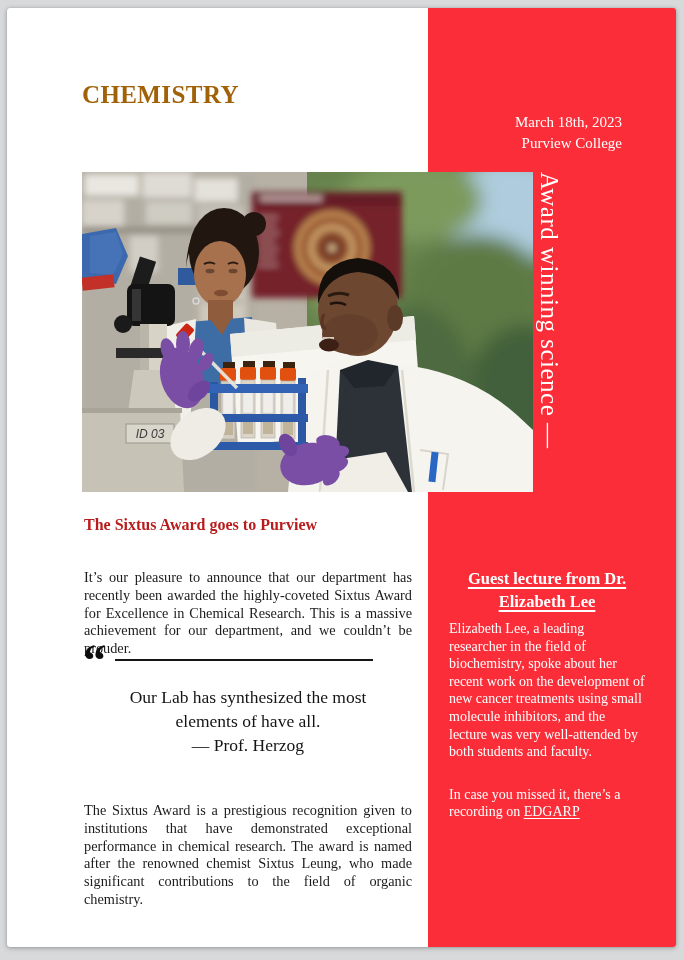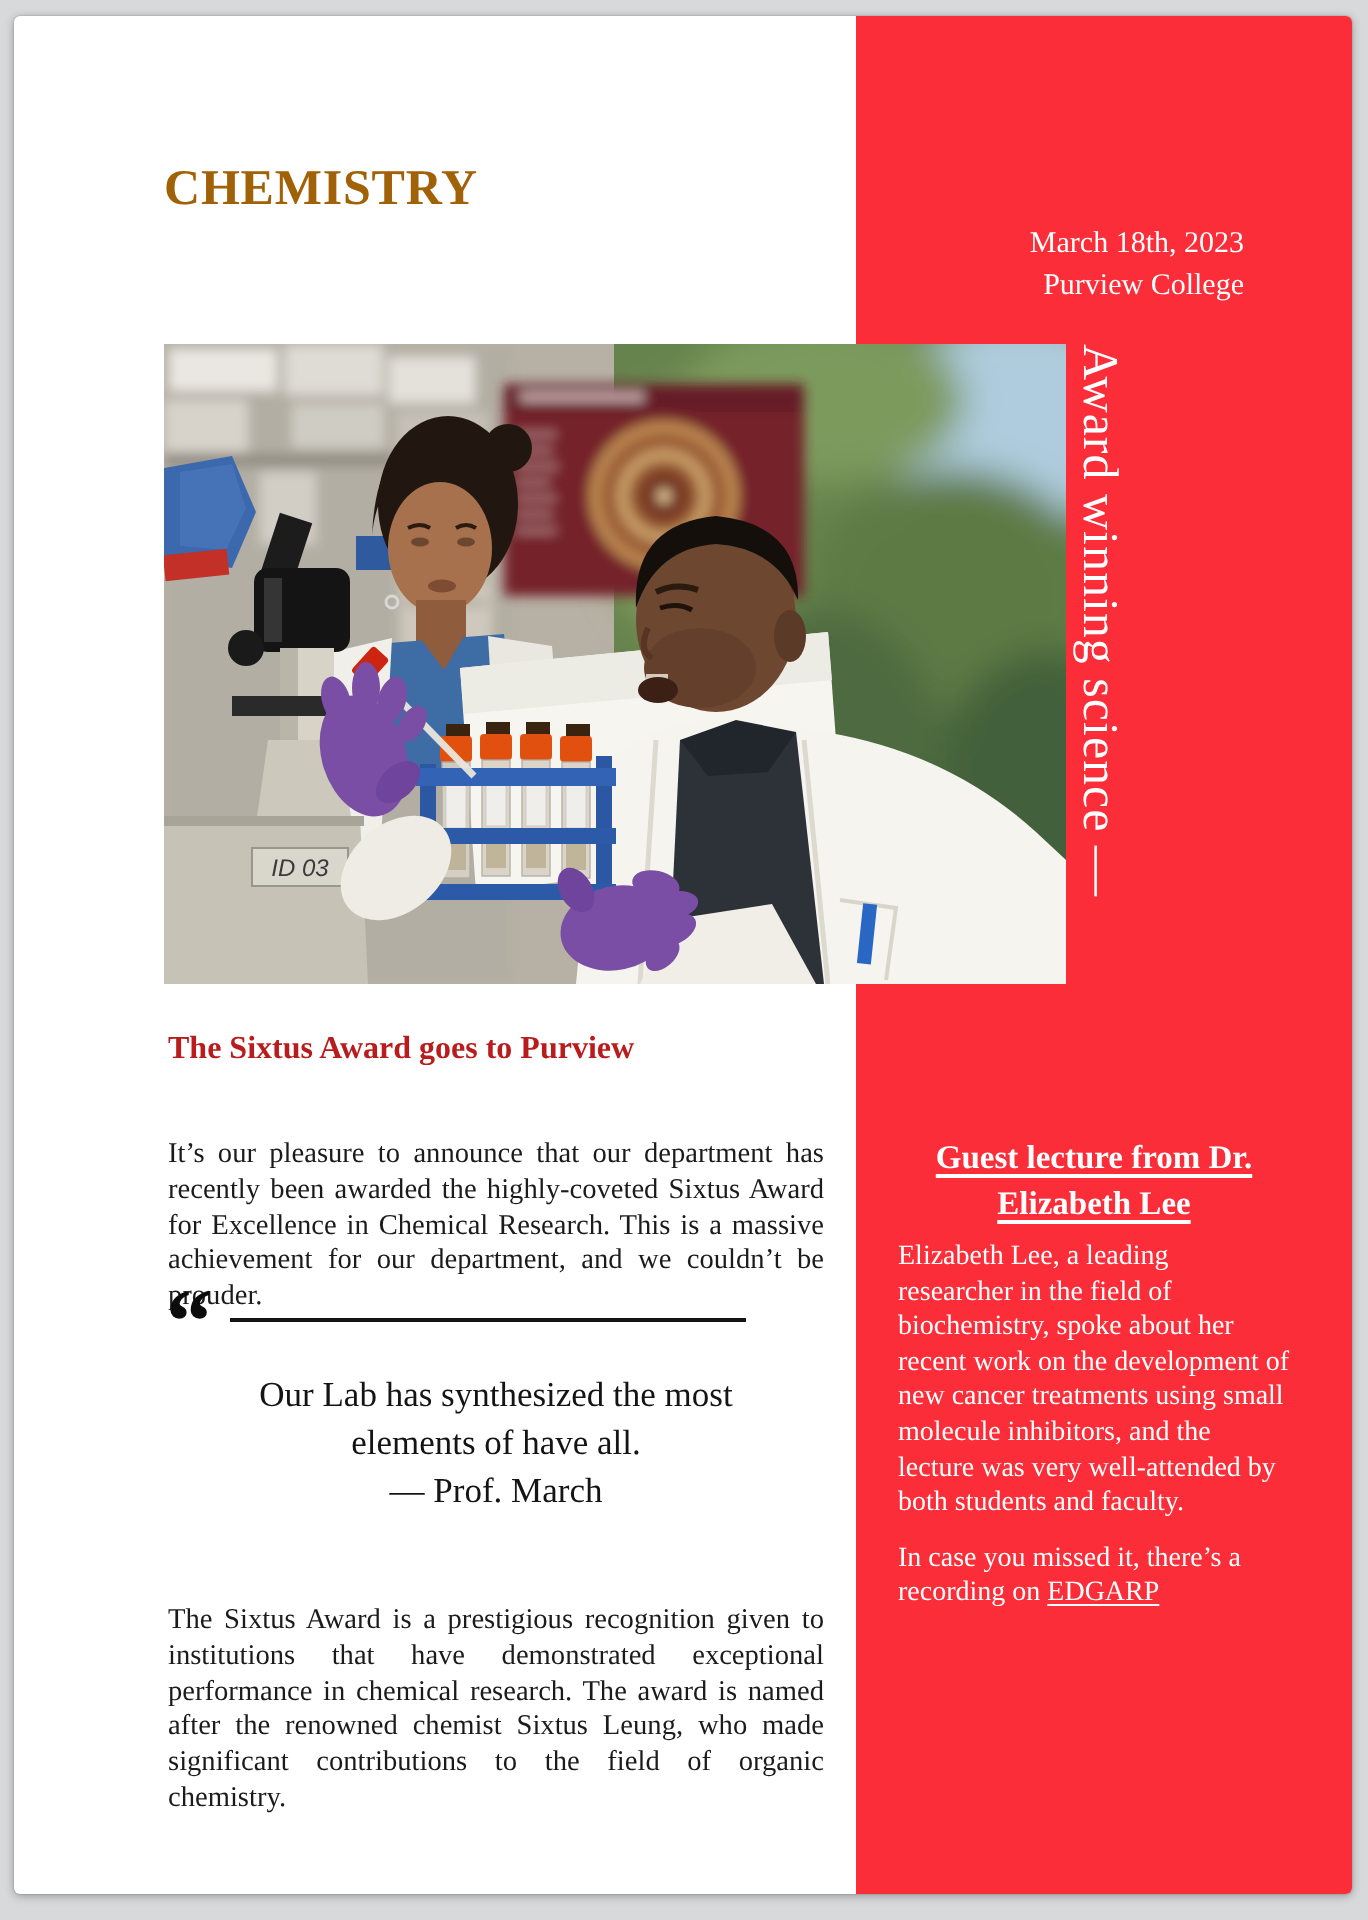--- a/index.html
+++ b/index.html
@@ -87,21 +87,21 @@
   .sidebar-heading{
     font-size:16.5px;line-height:23px;font-weight:700;
     text-decoration:underline;text-underline-offset:3px;
     text-decoration-thickness:1.5px;
     margin-bottom:7px;cursor:pointer;text-align:center;
   }
   .sidebar-para{
     font-size:14px;line-height:17.6px;
   }
   .sidebar-note{
-    margin-top:10px;font-size:14px;line-height:17.6px;
+    margin-top:25px;font-size:14px;line-height:17.6px;
   }
   .sidebar-link{
     color:#fff;text-decoration:underline;text-underline-offset:2px;cursor:pointer;
   }
 </style>
 </head>
 <body>
 
 <div class="page">
 
@@ -308,21 +308,21 @@
   <h2 class="article-heading">The Sixtus Award goes to Purview</h2>
 
   <p class="para para-1">It’s our pleasure to announce that our department has recently been awarded the highly-coveted Sixtus Award for Excellence in Chemical Research. This is a massive achievement for our department, and we couldn’t be prouder.</p>
 
   <div class="quote-block">
     <div class="quote-head">
       <span class="quote-mark">“</span>
       <span class="quote-rule"></span>
     </div>
     <div class="quote-text">Our Lab has synthesized the most elements of have all.</div>
-    <div class="quote-attribution">— Prof. March</div>
+    <div class="quote-attribution">— Prof. Herzog</div>
   </div>
 
   <p class="para para-2">The Sixtus Award is a prestigious recognition given to institutions that have demonstrated exceptional performance in chemical research. The award is named after the renowned chemist Sixtus Leung, who made significant contributions to the field of organic chemistry.</p>
 
 </div>
 
 <div class="page" style="background:transparent;box-shadow:none;pointer-events:none;">
   <div style="position:absolute;left:421px;top:0;width:248px;height:939px;pointer-events:auto;">
     <div class="sidebar-content">
       <div class="sidebar-heading">Guest lecture from Dr. Elizabeth Lee</div>

